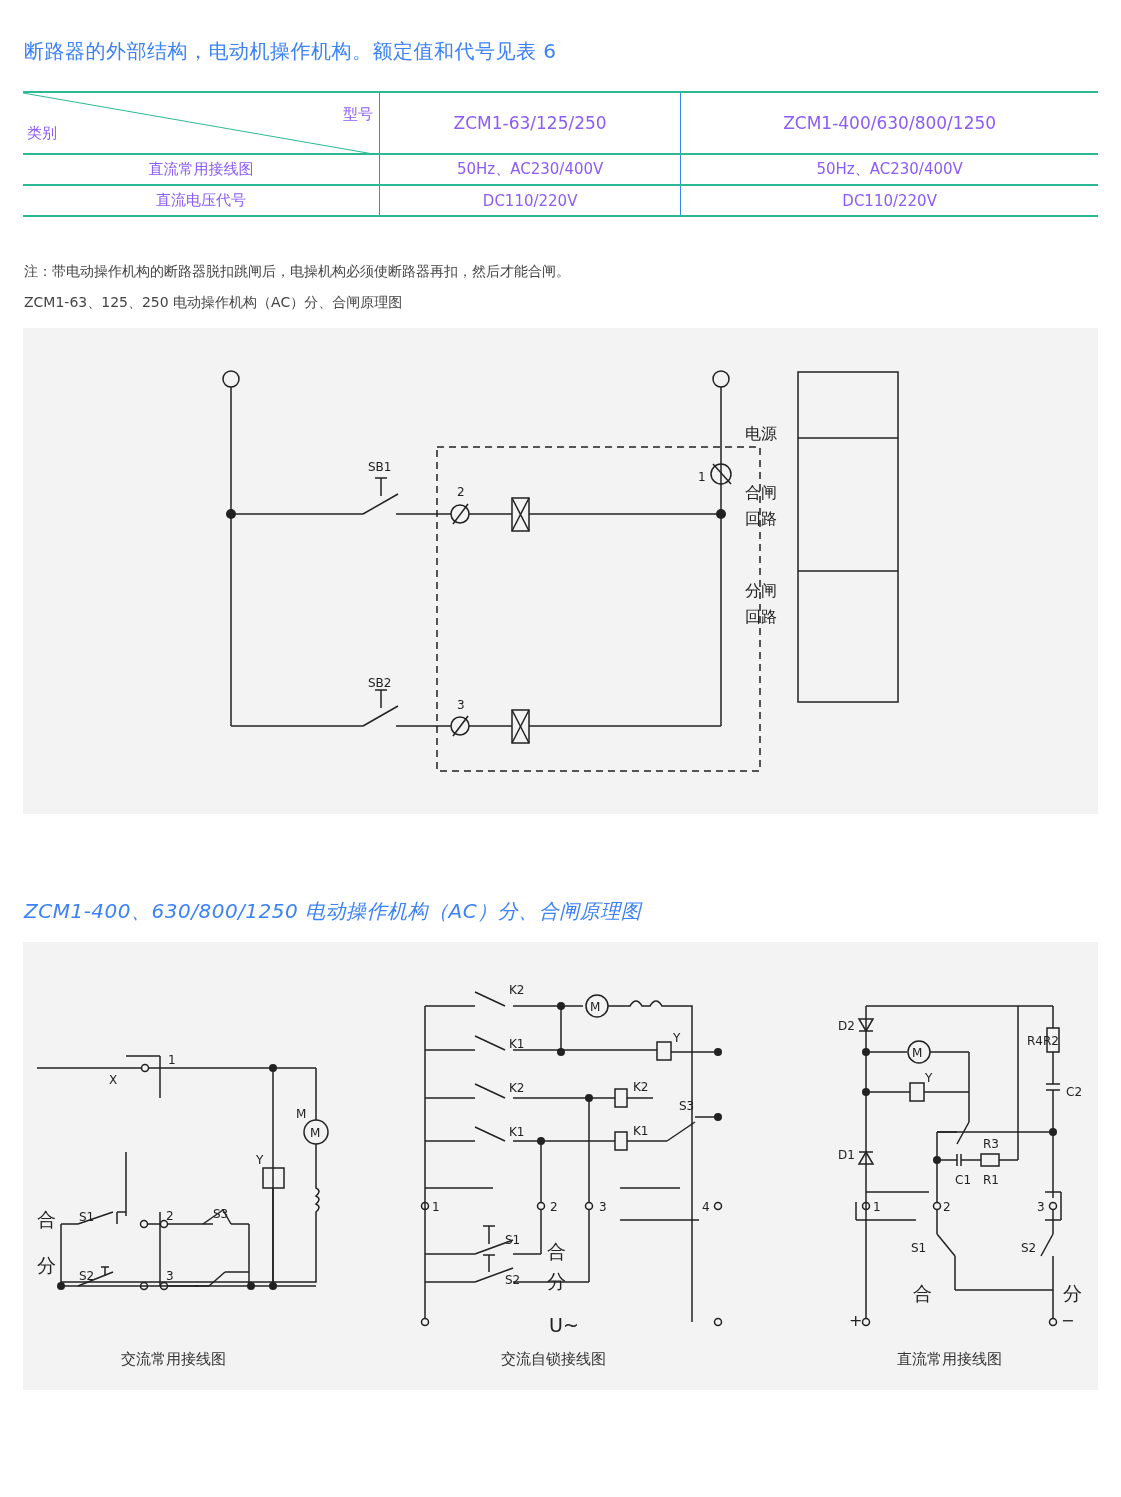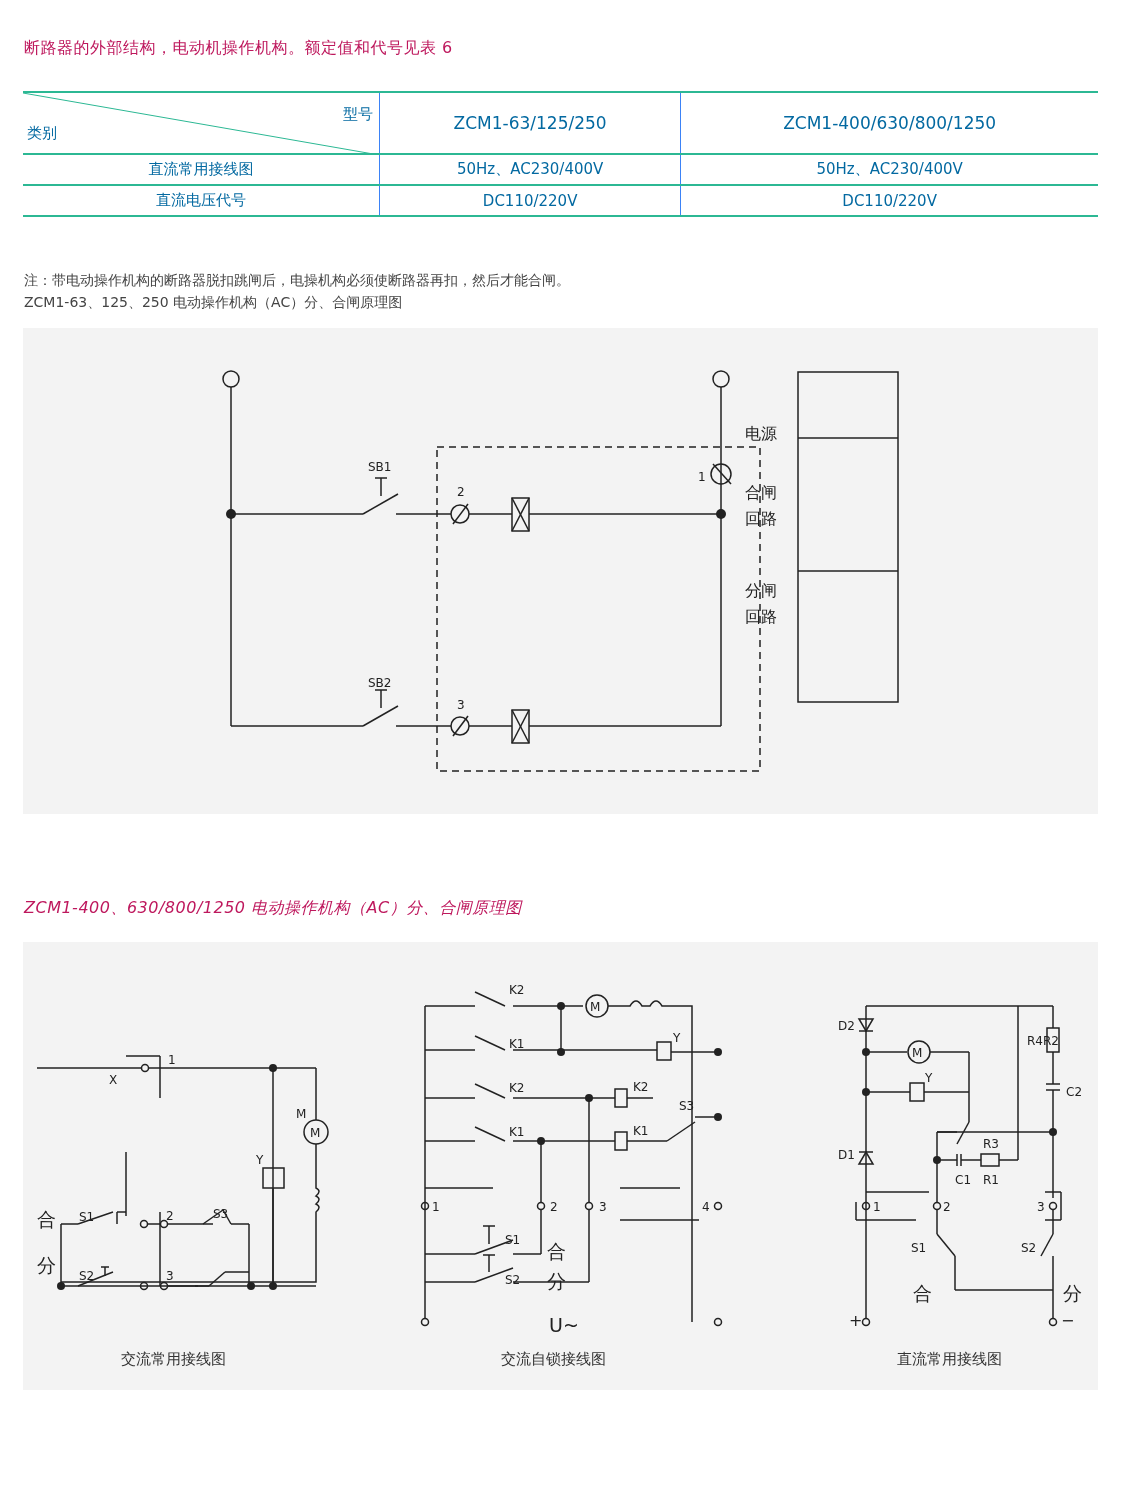--- a/index.html
+++ b/index.html
@@ -1,31 +1,31 @@
 <!DOCTYPE html>
 <html><head>
 <meta charset="utf-8">
 <style>
   html, body { margin:0; padding:0; background:#ffffff; }
   body { width:1121px; height:1497px; position:relative; overflow:hidden;
          font-family:"DejaVu Sans", "Liberation Sans", sans-serif; color:#222; }
   .abs { position:absolute; }
-  .heading { left:24px; font-size:16px; color:#be185d; letter-spacing:0.5px; white-space:nowrap; }
+  .heading { left:24px; font-size:20px; color:#3b82f6; letter-spacing:0.5px; white-space:nowrap; }
   #heading1 { top:38px; }
   #heading2 { top:898px;font-style:italic; }
-  .spec { position:absolute; left:23px; top:91px; width:1075px; border-collapse:collapse; font-size:15px; color:#0369a1; }
+  .spec { position:absolute; left:23px; top:91px; width:1075px; border-collapse:collapse; font-size:15px; color:#8b5cf6; }
   .spec td { border-top:2px solid #2cb894; border-bottom:2px solid #2cb894; text-align:center; height:29px; padding:0; }
   .spec td + td { border-left:1px solid #3b82f6; }
   .spec tr.head td { height:60px; font-size:17px; }
   .spec td.diag { position:relative; width:356px; }
   .diag .type { position:absolute; right:6px; top:12px; font-size:15px; }
   .diag .cat { position:absolute; left:4px; bottom:10px; font-size:15px; }
   .diag svg { position:absolute; left:0; top:0; }
   .note { left:24px; font-size:14px; color:#444; white-space:nowrap; }
-  #note1 { top:272px; }
+  #note1 { top:263px; }
   #note2 { top:294px;text-align:center; }
   .panel { position:absolute; left:23px; width:1075px; background:#f3f3f3; }
   #panel1 { top:328px; height:486px; }
   #panel2 { top:942px; height:448px; }
   svg text { font-family:"DejaVu Sans", "Liberation Sans", sans-serif; fill:#222; }
   .lbl-s { font-size:12px; }
   .lbl-m { font-size:16px; }
   .lbl-l { font-size:19px; }
   .cap { font-size:15px; fill:#333; }
 </style>

